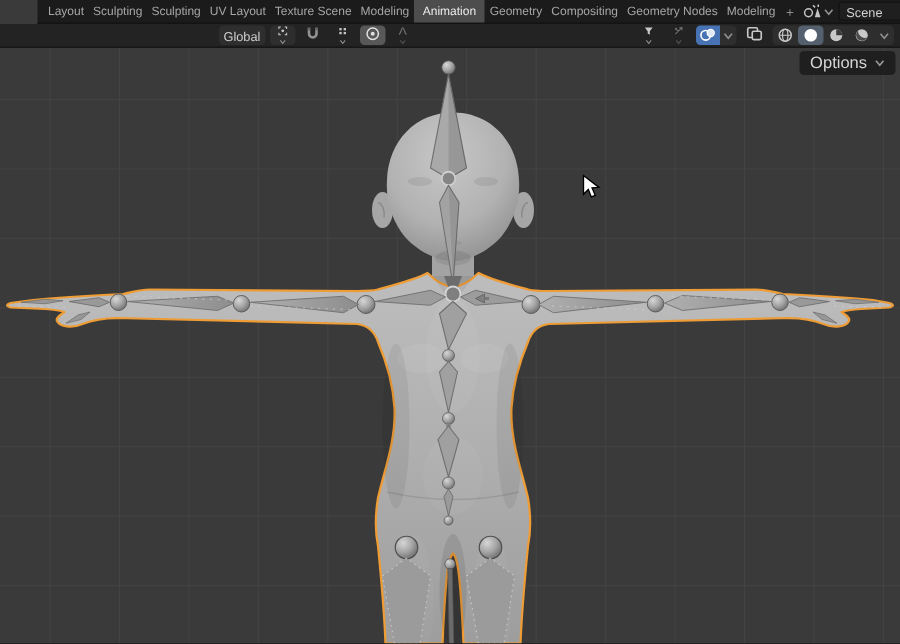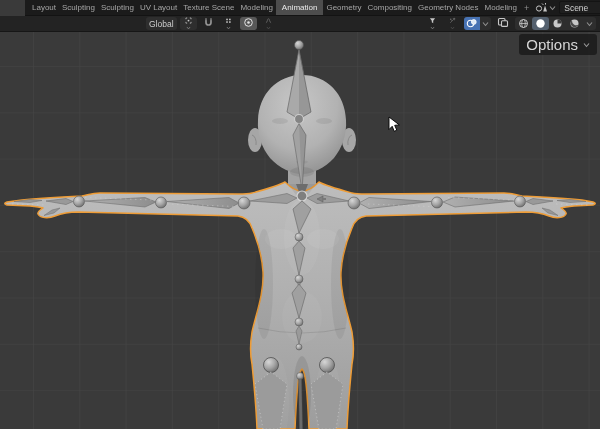--- a/index.html
+++ b/index.html
@@ -35,21 +35,21 @@
   .dim{opacity:.45;}
   .bluebg{background:#4772b3;border-radius:3px 0 0 3px;height:13px;display:flex;
           align-items:center;padding:0 2px;}
   .combo-ch{display:flex;align-items:center;padding:0 2px;height:13px;}
 
   
   .viewport{position:relative;width:600px;height:397px;background:#3a3a3a;}
   .viewport svg.scene3d{position:absolute;left:0;top:0;}
   .options-btn{position:absolute;top:2px;right:3px;background:rgba(29,29,29,.92);
                border-radius:3px;padding:2px 7px;display:flex;align-items:center;gap:5px;
-               font-size:15px;color:#d6d6d6;}
+               font-size:11px;color:#d6d6d6;}
 </style>
 </head>
 <body>
 
 <div id="app">
 
   <div class="topbar">
     <span class="tab">Layout</span>
     <span class="tab">Sculpting</span>
     <span class="tab">Sculpting</span>

